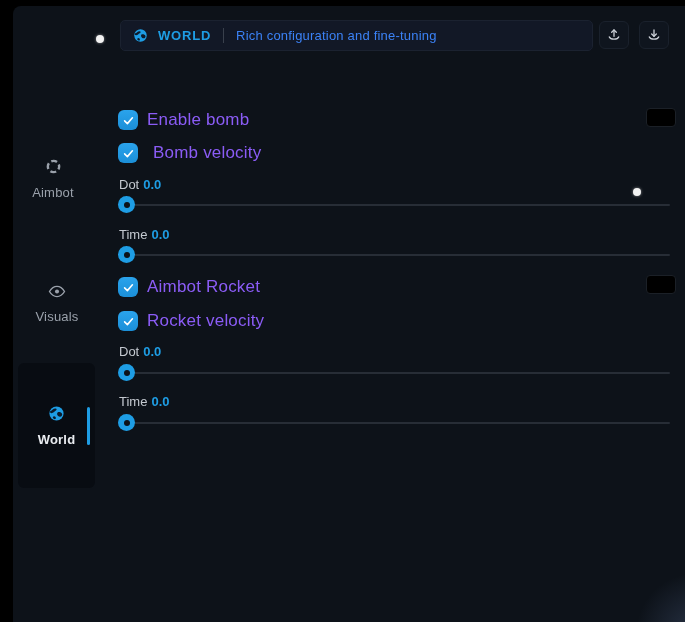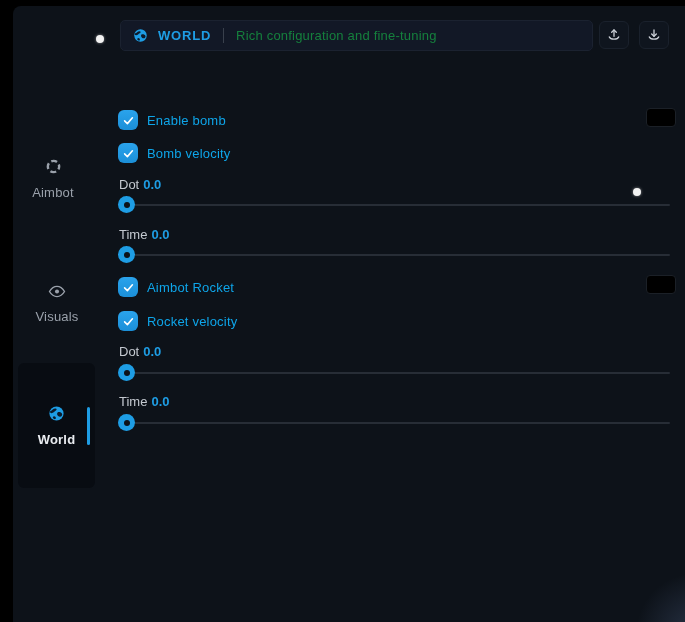--- a/index.html
+++ b/index.html
@@ -45,45 +45,45 @@
   .misc-dots i { width:3px; height:3px; border-radius:50%; background:#9aa1ab; }
 
   
   .header-bar {
     position:absolute; left:107px; top:14px; width:473px; height:31px;
     background:#121826; border:1px solid #1b2230; border-radius:5px;
     display:flex; align-items:center; padding:0 12px;
   }
   .header-title { color:#1e9de4; font-size:13px; font-weight:700; letter-spacing:.8px; margin-left:10px; }
   .header-divider { width:1px; height:15px; background:#39404c; margin:0 12px; }
-  .header-subtitle { color:#15803d; font-size:13px; letter-spacing:.2px; }
+  .header-subtitle { color:#3b82f6; font-size:13px; letter-spacing:.2px; }
 
   .icon-btn {
     position:absolute; top:15px; width:30px; height:28px;
     background:#0f151e; border:1px solid #1a212c; border-radius:6px;
     display:flex; align-items:center; justify-content:center; cursor:pointer;
   }
   .btn-upload { left:586px; }
   .btn-download { left:626px; }
 
   
   .content { position:absolute; left:105px; top:45px; right:0; bottom:0; }
   .cb-row { position:absolute; left:0; height:22px; display:flex; align-items:center; }
   .checkbox {
     width:20px; height:20px; border-radius:6px;
     background:linear-gradient(180deg,#2aa3ec,#1b8fd8);
     display:flex; align-items:center; justify-content:center; cursor:pointer;
     flex:0 0 auto;
   }
-  .cb-label { margin-left:9px; font-size:13px; color:#0ea5e9; letter-spacing:.2px; }
+  .cb-label { margin-left:9px; font-size:17px; color:#8b5cf6; letter-spacing:.2px; }
   .swatch {
     position:absolute; width:30px; height:19px; left:528px;
     background:#000; border:1px solid #1b2027; border-radius:4px; cursor:pointer;
   }
-  .row-cb1 { top:58px; } .row-cb2 { top:91px; }
+  .row-cb1 { top:58px; } .row-cb2 { top:91px;gap:6px; }
   .row-cb3 { top:225px; } .row-cb4 { top:259px; }
   .swatch-bomb { top:57px; } .swatch-rocket { top:224px; }
 
   .slider-label { position:absolute; left:1px; font-size:13px; color:#c4c9d0; }
   .slider-label b { color:#1e9de4; font-weight:700; margin-left:4px; }
   .sl1 { top:126px; } .sl2 { top:176px; } .sl3 { top:293px; } .sl4 { top:343px; }
 
   .slider { position:absolute; left:0; width:552px; height:18px; cursor:pointer; }
   .sd1 { top:145px; } .sd2 { top:195px; } .sd3 { top:313px; } .sd4 { top:363px; }
   .slider .track { position:absolute; left:1px; right:0; top:8px; height:2px; background:#272d36; border-radius:1px; }

